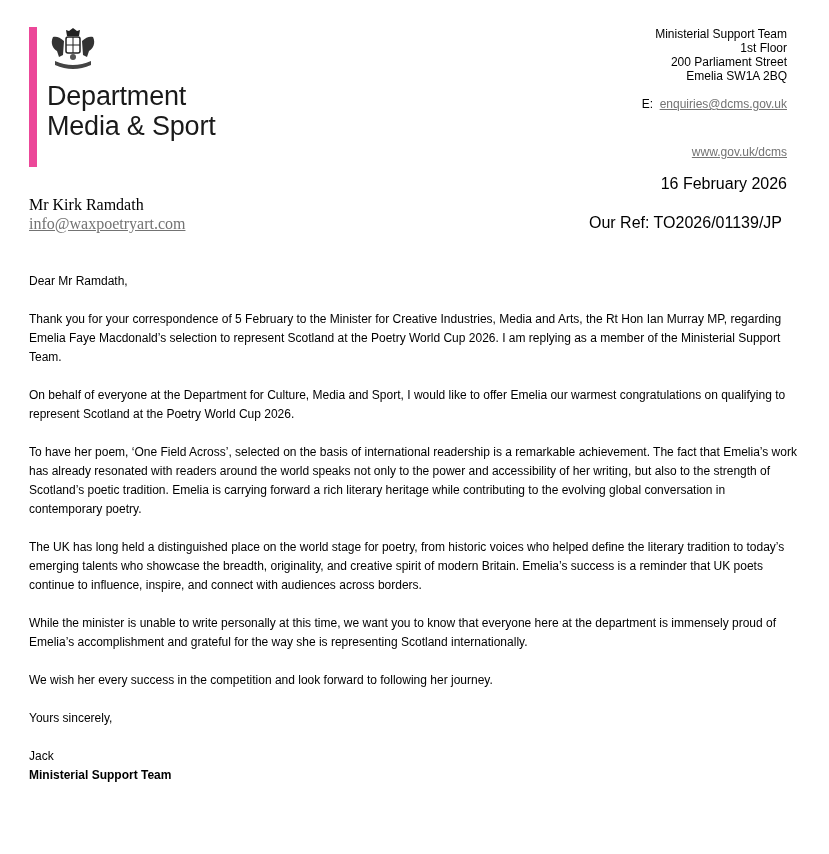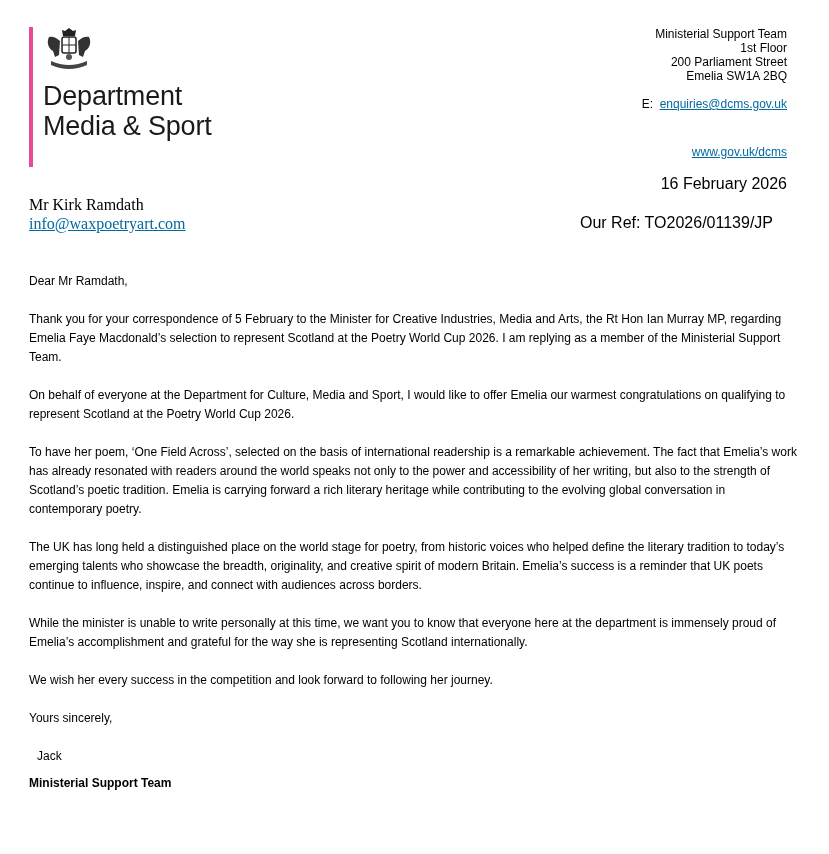--- a/index.html
+++ b/index.html
@@ -1,30 +1,30 @@
 <!DOCTYPE html>
 <html><head>
   <meta charset="utf-8">
   <style>
     html, body { margin: 0; padding: 0; background: #ffffff; }
     body { width: 829px; height: 854px; position: relative; overflow: hidden;
            font-family: "Liberation Sans", sans-serif; color: #000; }
-    .logo { position: absolute; left: 29px; top: 27px; height: 140px; border-left: 4px solid #ec4899; padding-left: 10px; }
+    .logo { position: absolute; left: 29px; top: 27px; height: 140px; border-left: 8px solid #ec4899; padding-left: 10px; }
     .crest { width: 52px; height: 46px; margin-bottom: 4px; }
     .logo-text { font-size: 27px; line-height: 30px; color: #1a1a1a; letter-spacing: -0.2px; }
     .address { position: absolute; right: 42px; top: 27px; text-align: right; font-size: 12px; line-height: 14px; }
-    .address a, a.link { color: #0369a1; text-decoration: underline; margin-top: 8px; }
+    .address a, a.link { color: #737373; text-decoration: underline; margin-top: 8px; }
     .email-line { margin-top: 14px; }
     .web-line { margin-top: 34px; }
     .date { position: absolute; right: 42px; top: 175px; font-size: 16px; }
-    .ref { position: absolute; right: 56px; top: 214px; font-size: 16px; }
+    .ref { position: absolute; right: 47px; top: 214px; font-size: 16px; }
     .recipient { position: absolute; left: 29px; top: 195px; font-size: 16px; line-height: 19px; font-family: Liberation Serif, serif; }
     .body-text { position: absolute; left: 29px; top: 272px; width: 770px; font-size: 12px; line-height: 19px; }
     .body-text p { margin: 0 0 19px 0; }
-    .sig-name { margin: 8px; }
+    .sig-name { margin: 0; }
     .sig-team { margin: 0; font-weight: bold; }
   </style>
 </head>
 <body>
 
 <div class="logo">
   <svg class="crest" viewBox="0 0 52 46">
     <path d="M22 4 L26 1 L30 4 L33 3 L32 9 L20 9 L19 3 Z" fill="#222"></path>
     <rect x="19" y="10" width="14" height="16" rx="2" fill="none" stroke="#222" stroke-width="1.5"></rect>
     <line x1="26" y1="10" x2="26" y2="26" stroke="#222" stroke-width="1"></line>

